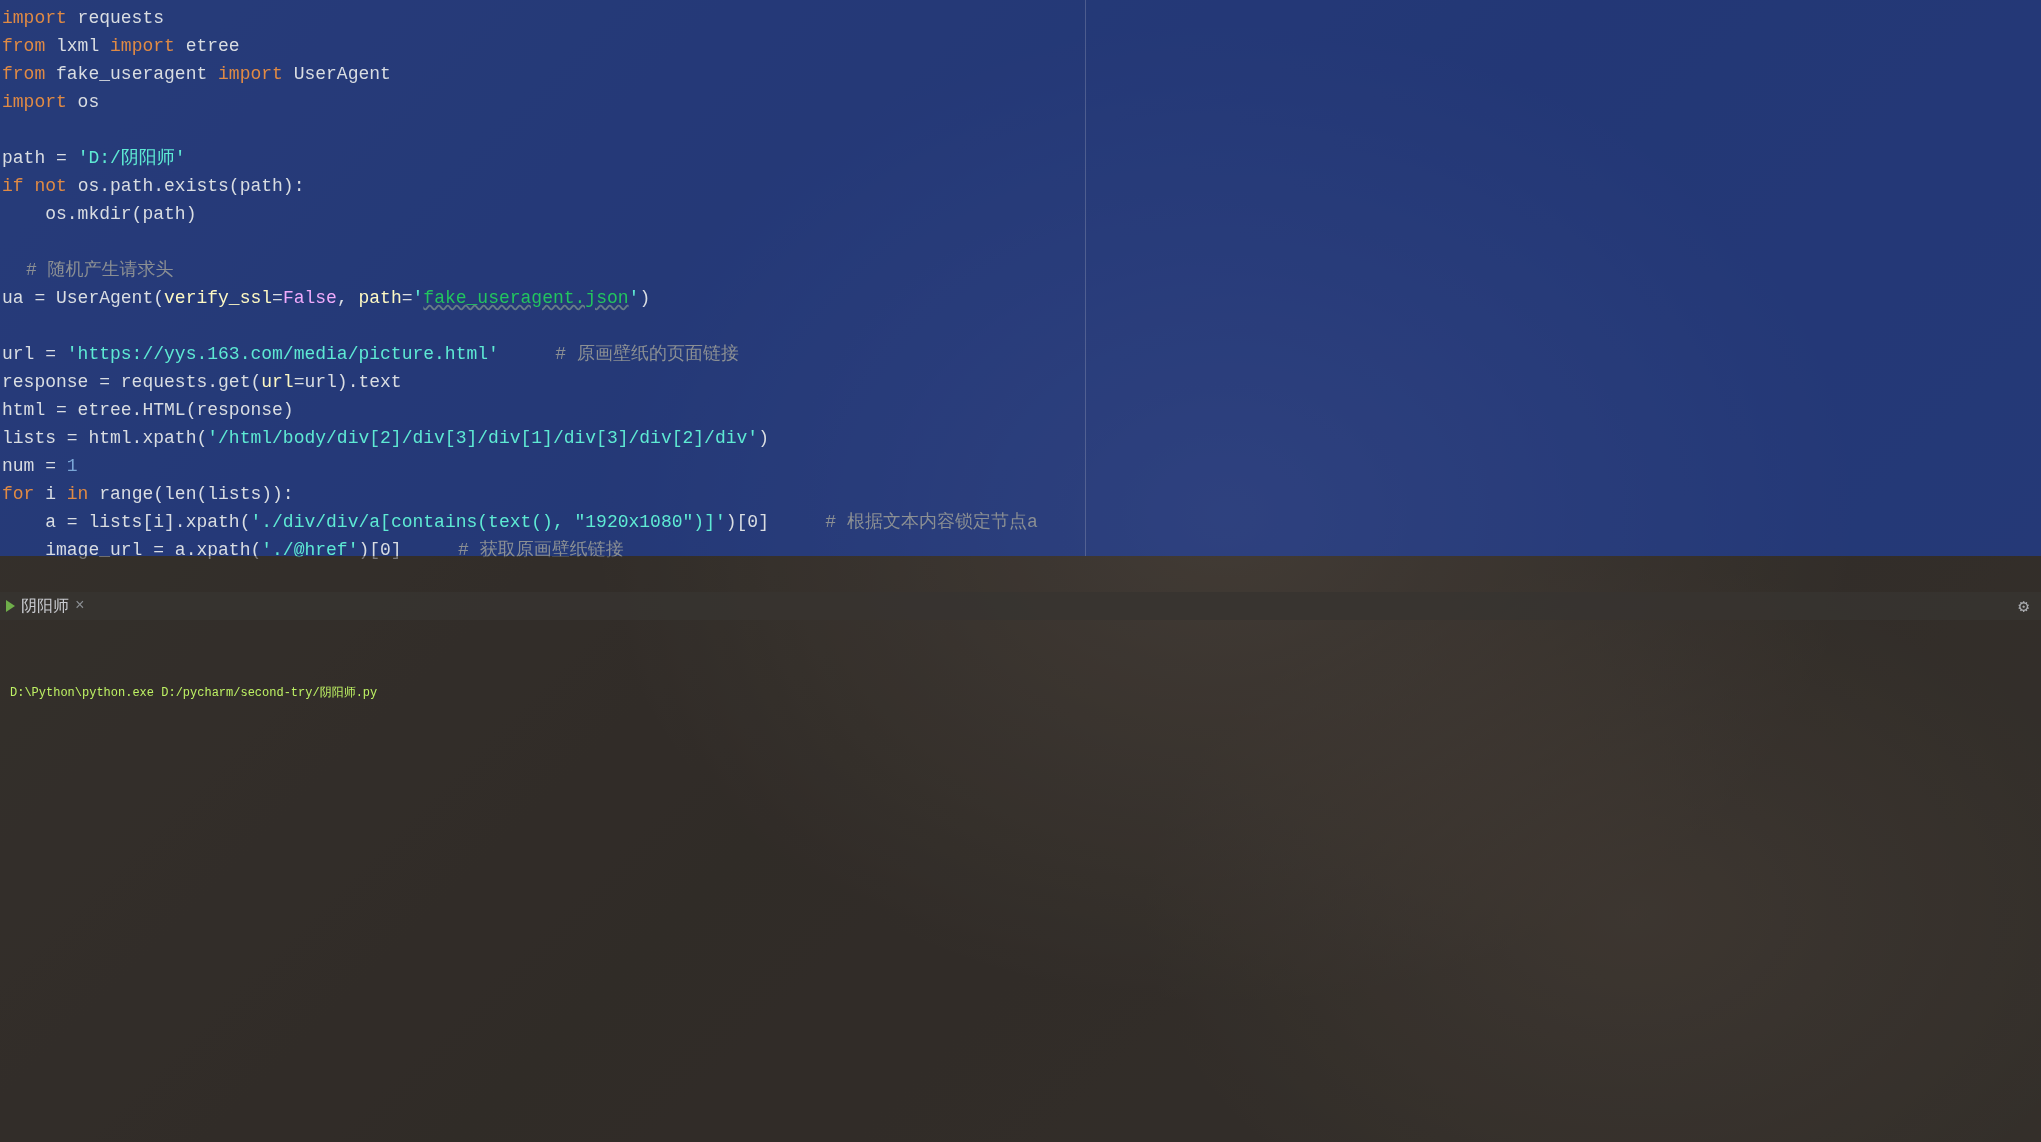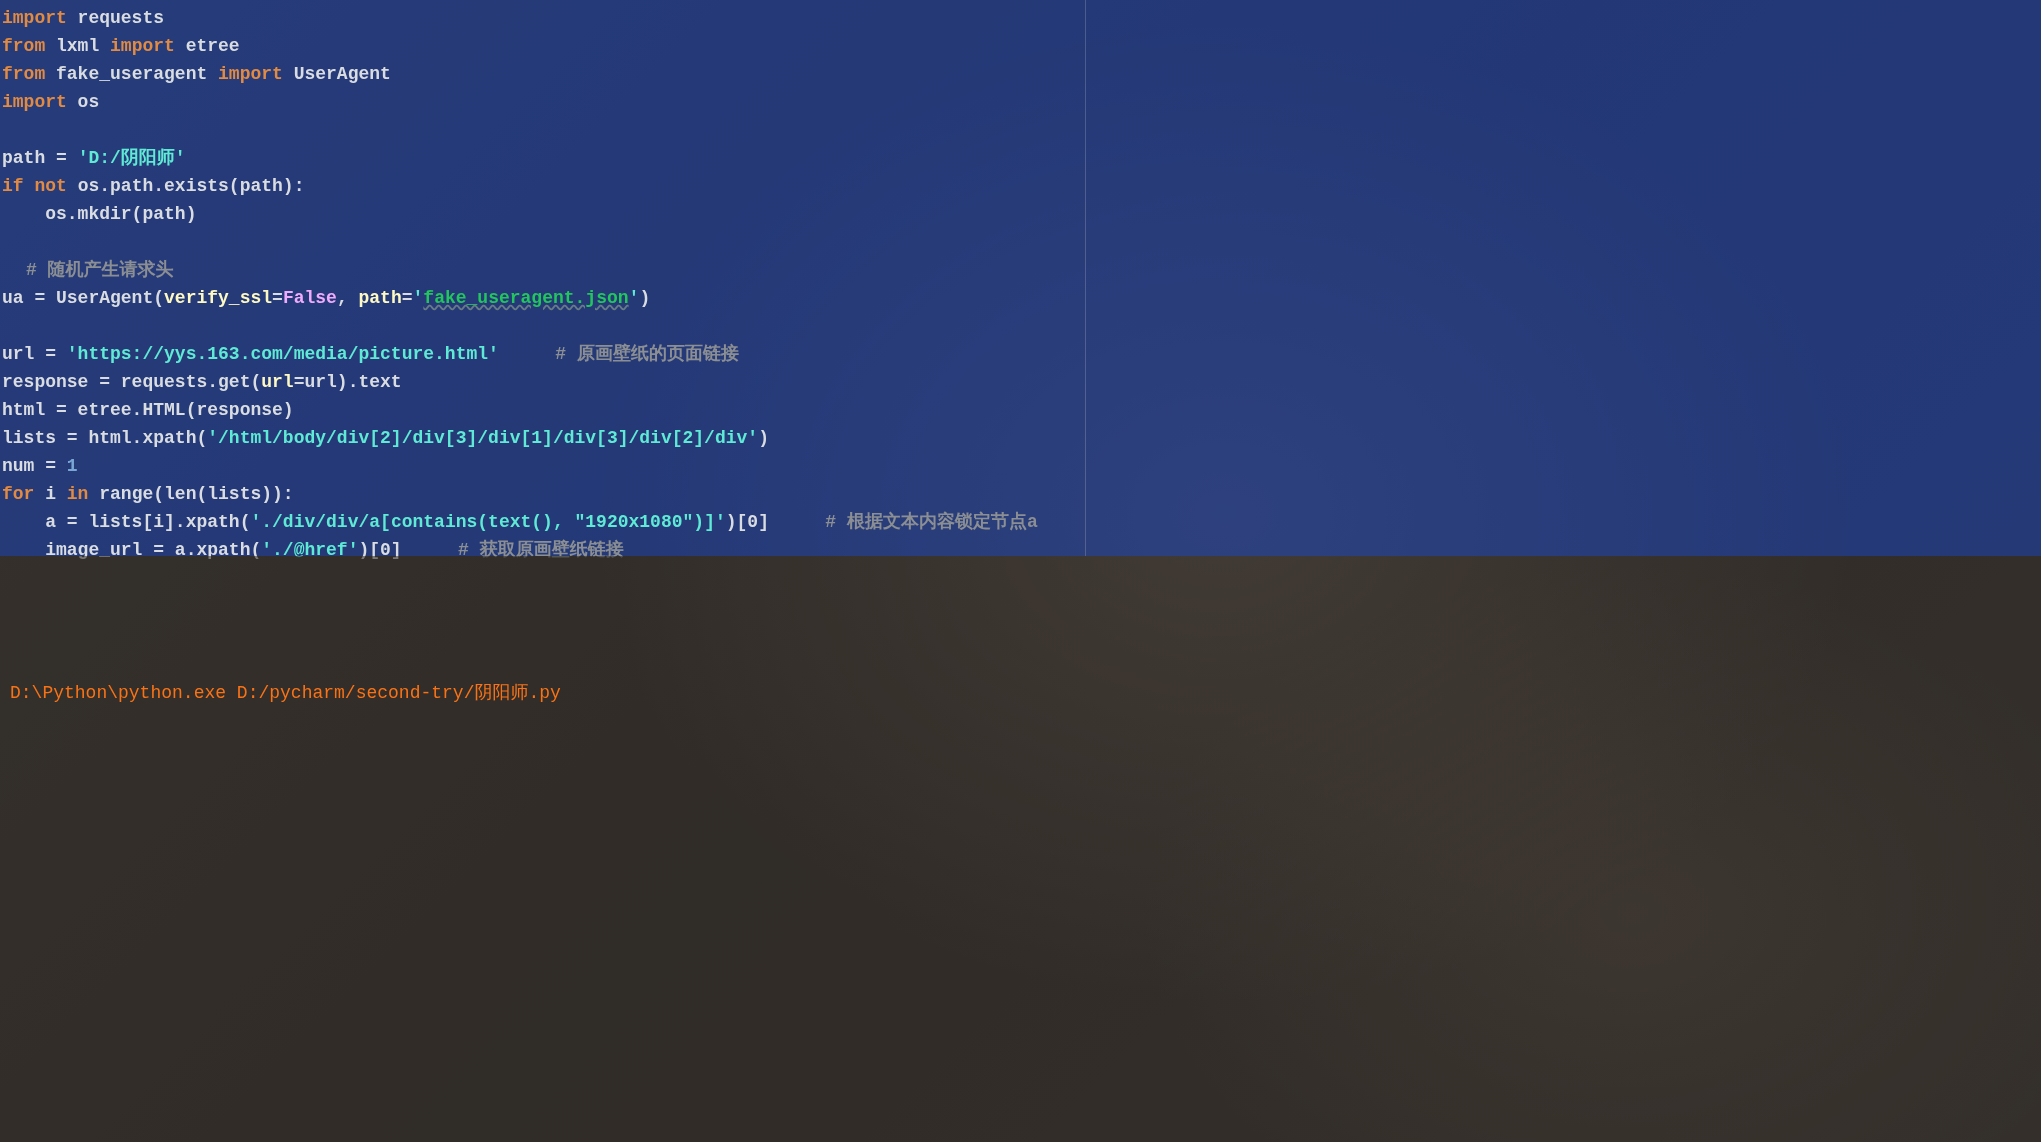--- a/index.html
+++ b/index.html
@@ -26,21 +26,21 @@
   height: 556px;
   background: rgba(26, 57, 146, 0.72); 
 }
 .editor {
   position: relative;
   padding: 4px 0 0 0;
   color: #d9dde2;
   line-height: 28px;
   white-space: pre;
 }
-.editor .line { padding-left: 2px; font-weight: bold; }
+.editor .line { padding-left: 2px; }
 .kw   { color: #e08a44; }       
 .ident{ color: #d9dde2; }
 .str  { color: #5eead4; }       
 .strb { color: #22c55e; }       
 .num  { color: #7aa6d6; }
 .bool { color: #f0abfc; }
 .com  { color: #8b8f93; margin-left: 24px; }       
 .param{ color: #fef9c3; }
 .margin-line {
   position: absolute;
@@ -93,34 +93,41 @@
   margin-right: 12px;
   color: #a8aaae;
   font-size: 18px;
 }
 .console {
   position: absolute;
   left: 0; right: 0;
   top: 66px;
   bottom: 0;
   padding: 6px 10px;
-  color: #f97316;
-  font-size: 18px;
+  color: #bef264;
+  font-size: 12px;
   line-height: 26px;
   white-space: pre;
 }
 </style>
 </head>
 <body>
 
 <div class="bg"></div>
 
 <div class="editor-wrap">
   <div class="margin-line"></div>
   <div class="editor" id="editor"><div class="line"><span class="kw">import</span><span class="ident"> requests</span></div><div class="line"><span class="kw">from</span><span class="ident"> lxml </span><span class="kw">import</span><span class="ident"> etree</span></div><div class="line"><span class="kw">from</span><span class="ident"> fake_useragent </span><span class="kw">import</span><span class="ident"> UserAgent</span></div><div class="line"><span class="kw">import</span><span class="ident"> os</span></div><div class="line">&nbsp;</div><div class="line"><span class="ident">path = </span><span class="str">'D:/阴阳师'</span></div><div class="line"><span class="kw">if</span><span class="ident"> </span><span class="kw">not</span><span class="ident"> os.path.exists(path):</span></div><div class="line"><span class="ident">    os.mkdir(path)</span></div><div class="line">&nbsp;</div><div class="line"><span class="com"># 随机产生请求头</span></div><div class="line"><span class="ident">ua = UserAgent(</span><span class="param">verify_ssl</span><span class="ident">=</span><span class="bool">False</span><span class="ident">, </span><span class="param">path</span><span class="ident">=</span><span class="str">'</span><span class="strb">fake_useragent.json</span><span class="str">'</span><span class="ident">)</span></div><div class="line">&nbsp;</div><div class="line"><span class="ident">url = </span><span class="str">'https://yys.163.com/media/picture.html'</span><span class="ident">   </span><span class="com"># 原画壁纸的页面链接</span></div><div class="line"><span class="ident">response = requests.get(</span><span class="param">url</span><span class="ident">=url).text</span></div><div class="line"><span class="ident">html = etree.HTML(response)</span></div><div class="line"><span class="ident">lists = html.xpath(</span><span class="str">'/html/body/div[2]/div[3]/div[1]/div[3]/div[2]/div'</span><span class="ident">)</span></div><div class="line"><span class="ident">num = </span><span class="num">1</span></div><div class="line"><span class="kw">for</span><span class="ident"> i </span><span class="kw">in</span><span class="ident"> range(len(lists)):</span></div><div class="line"><span class="ident">    a = lists[i].xpath(</span><span class="str">'./div/div/a[contains(text(), "1920x1080")]'</span><span class="ident">)[0]   </span><span class="com"># 根据文本内容锁定节点a</span></div><div class="line"><span class="ident">    image_url = a.xpath(</span><span class="str">'./@href'</span><span class="ident">)[0]   </span><span class="com"># 获取原画壁纸链接</span></div></div>
 </div>
 
 <div class="runpanel">
   <div class="runpanel-dim"></div>
+  <div class="tabbar">
+    <div class="runicon"></div>
+    <span class="tabname">阴阳师</span>
+    <span class="close">×</span>
+    <div class="spacer"></div>
+    <span class="gear">⚙</span>
+  </div>
   <div class="console">
     <div>D:\Python\python.exe D:/pycharm/second-try/阴阳师.py</div>
   </div>
 </div>
 
 </body></html>

